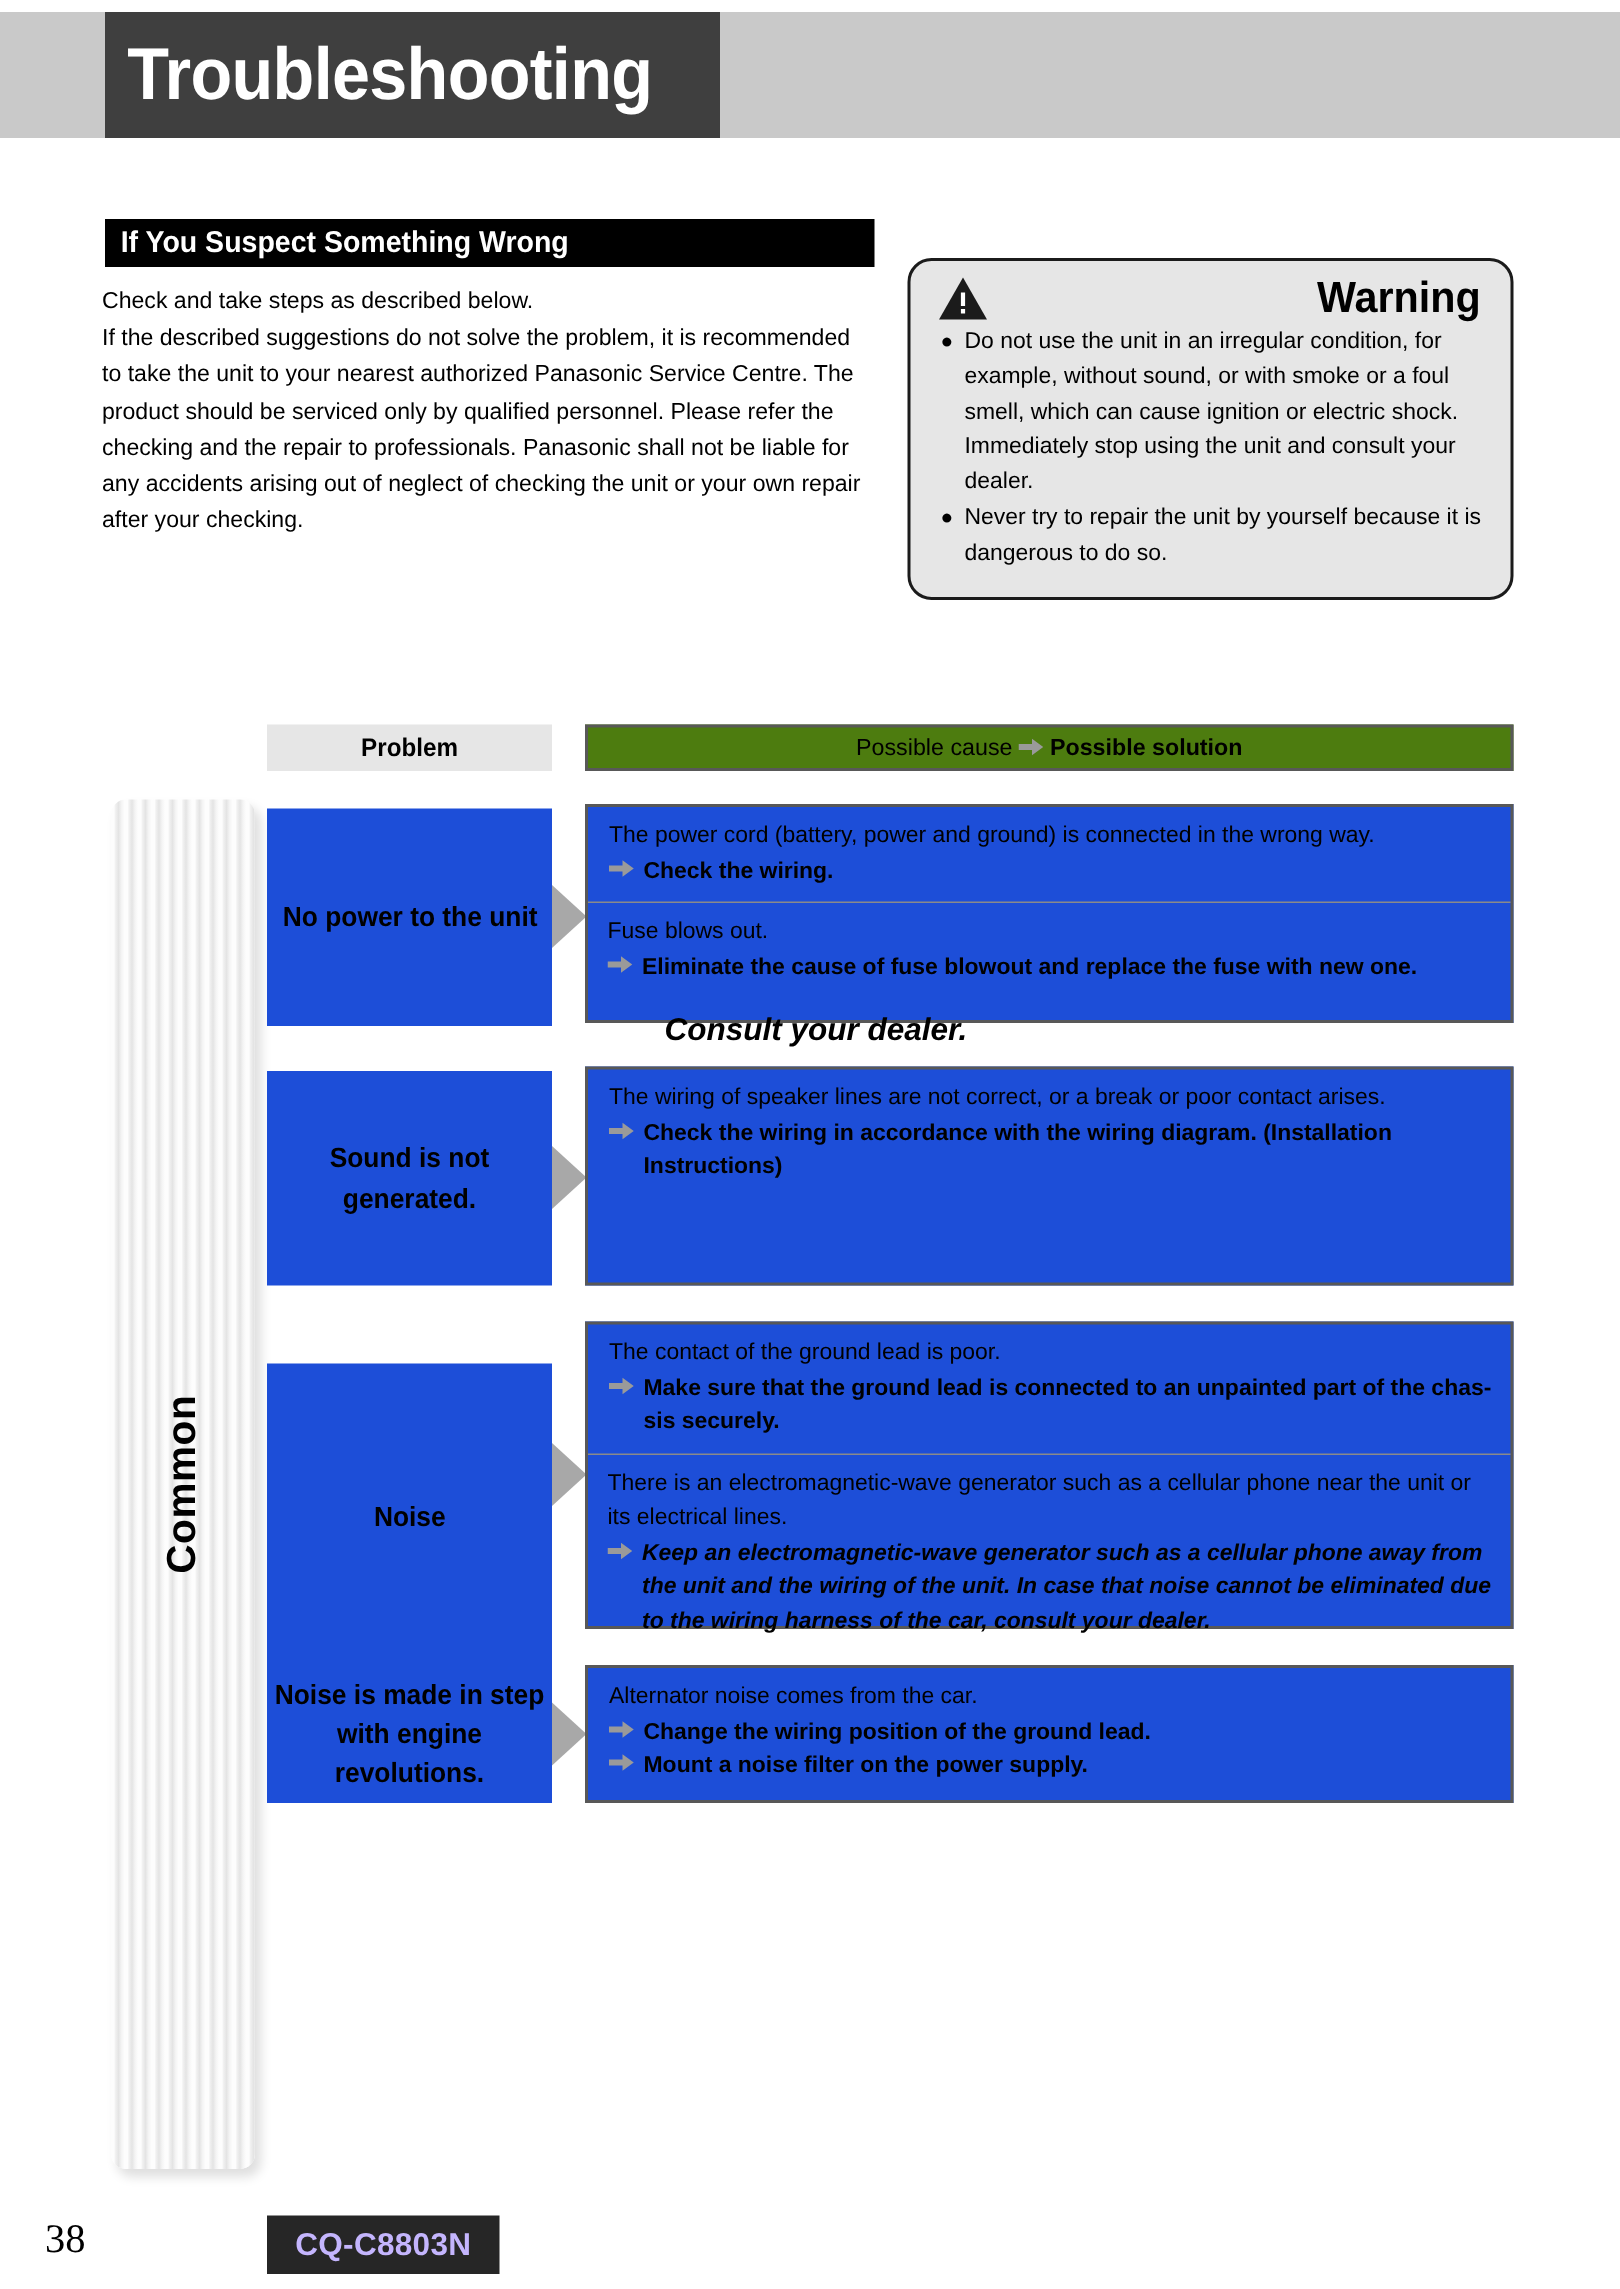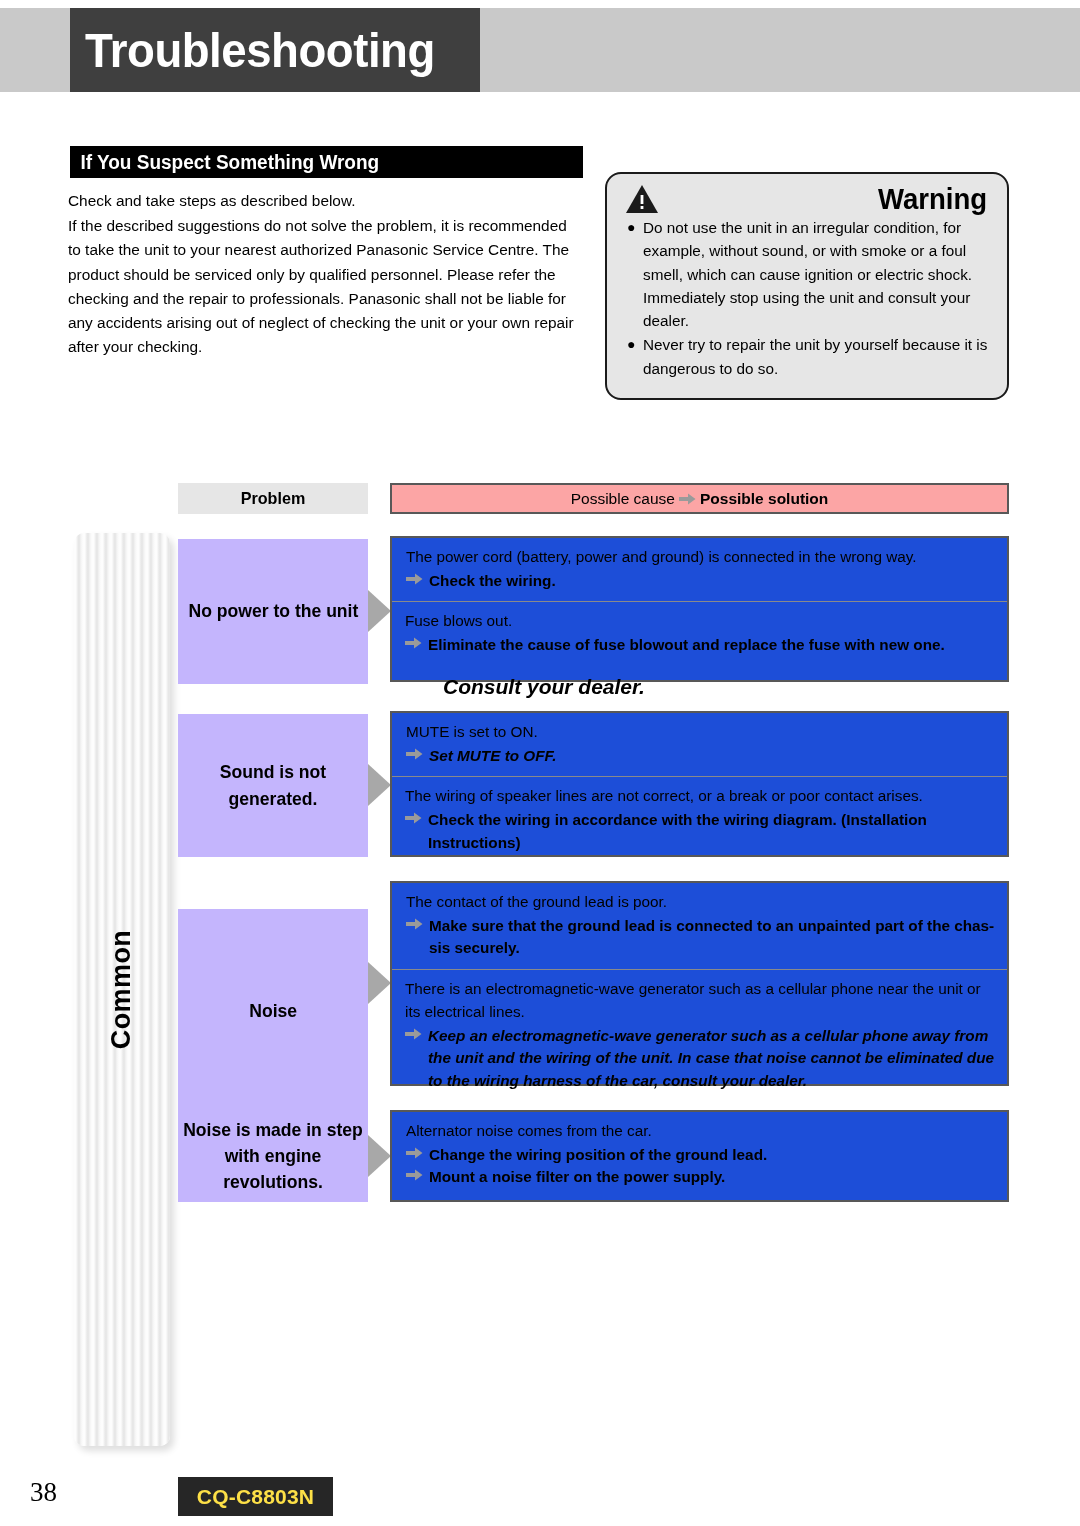--- a/index.html
+++ b/index.html
@@ -169,37 +169,37 @@
   }
   .col-cause-head {
     position: absolute;
     left: 390px; top: 483px;
     width: 619px; height: 31px;
     border: 2px solid #585858;
     box-sizing: border-box;
     display: flex;
     align-items: center;
     justify-content: center;
-    background: #fca5a5;
+    background: #4d7c0f;
   }
   .col-cause-head .lbl { font-size: 15.5px; }
   .col-cause-head .lbl b { font-weight: bold; }
 
   .arrow-blk {
     display: inline-block;
     vertical-align: -1px;
     margin: 0 4px;
   }
 
   
   .prob-cell {
     position: absolute;
     left: 178px;
     width: 190px;
-    background: #c4b5fd;
+    background: #1d4ed8;
     display: flex;
     align-items: center;
     justify-content: center;
     text-align: center;
     box-sizing: border-box;
   }
   .prob-cell span {
     font-size: 18.5px;
     font-weight: bold;
     line-height: 1.42;
@@ -269,21 +269,21 @@
   .model-badge {
     position: absolute;
     left: 178px; top: 1477px;
     width: 155px; height: 39px;
     background: #262626;
     display: flex;
     align-items: center;
     justify-content: center;
   }
   .model-badge span {
-    color: #fde047;
+    color: #c4b5fd;
     font-size: 21px;
     font-weight: bold;
     letter-spacing: 0.2px;
   }
 </style>
 </head>
 <body>
 
 <div class="header-band"></div>
 <div class="header-title-block">
@@ -364,29 +364,20 @@
       <p class="sol-cont">Consult your dealer.</p>
     </div>
   </div>
 
   <div class="prob-cell" style="top:714px;height:143px;">
     <span>Sound is not generated.</span>
   </div>
   <div class="tri-point" style="left:368px;top:764px;"></div>
   <div class="cause-group" style="top:711px;height:146px;">
     <div class="cause-row">
-      <p class="cause-text">MUTE is set to ON.</p>
-      <p class="sol-line italic">
-        <svg class="ar" width="17" height="12" viewBox="0 0 17 12">
-            <path d="M0 4 H9 V0.5 L16.5 6 L9 11.5 V8 H0 Z" fill="#9a9a9a"></path>
-          </svg>
-        <span>Set MUTE to OFF.</span>
-      </p>
-    </div>
-    <div class="cause-row">
       <p class="cause-text">The wiring of speaker lines are not correct, or a break or poor contact arises.</p>
       <p class="sol-line">
         <svg class="ar" width="17" height="12" viewBox="0 0 17 12">
             <path d="M0 4 H9 V0.5 L16.5 6 L9 11.5 V8 H0 Z" fill="#9a9a9a"></path>
           </svg>
         <span>Check the wiring in accordance with the wiring diagram. (Installation Instructions)</span>
       </p>
     </div>
   </div>
 

